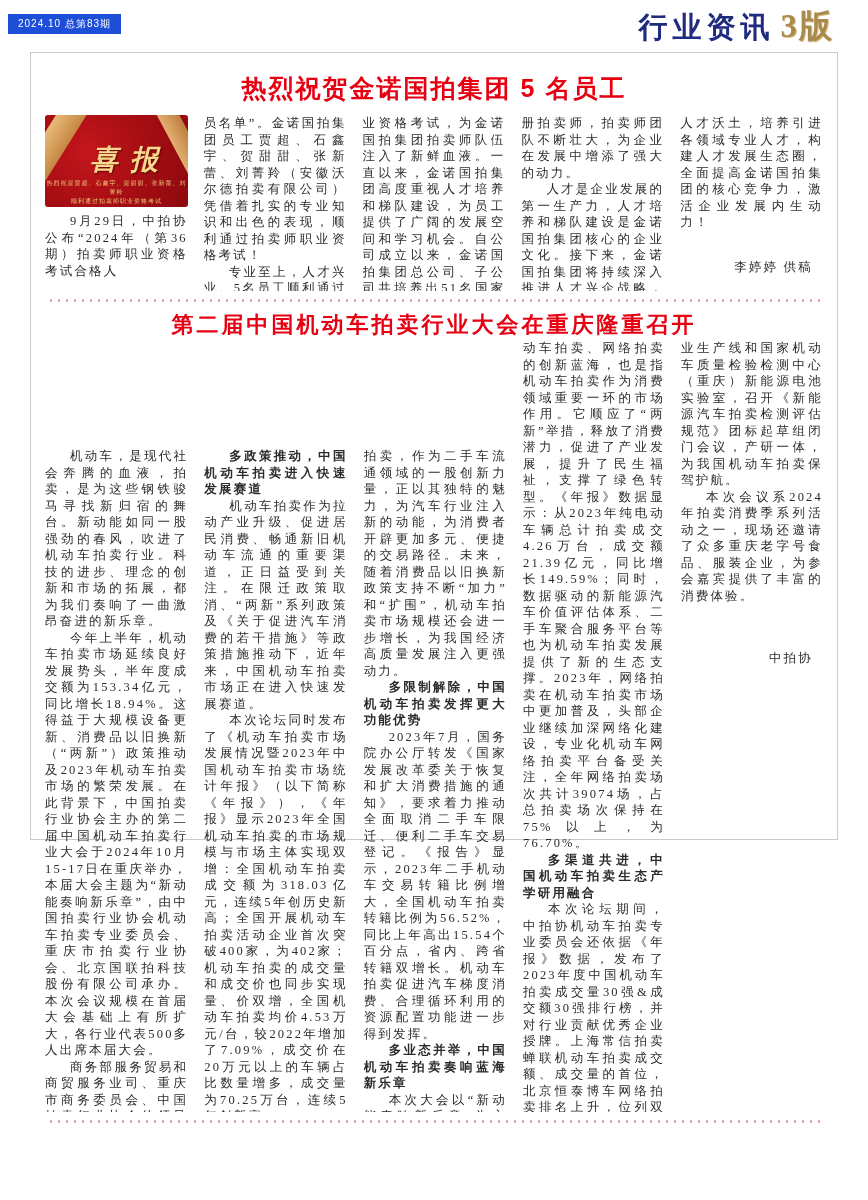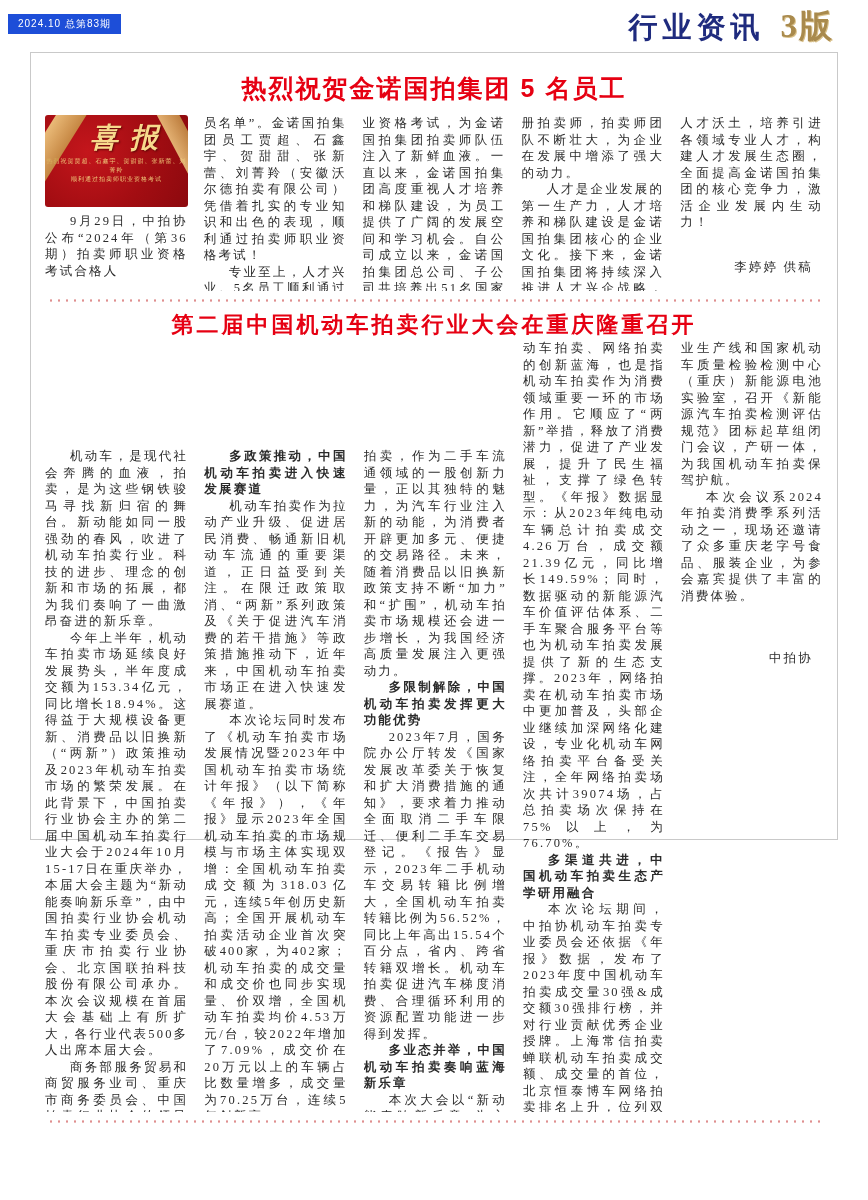--- a/index.html
+++ b/index.html
@@ -2,21 +2,21 @@
 <html lang="zh"><head>
 <meta charset="utf-8">
 <style>
   html,body{margin:0;padding:0;background:#fff;}
   body{width:868px;height:1200px;position:relative;font-family:"Liberation Serif","DejaVu Serif",serif;color:#2b2b2b;overflow:hidden;}
 
   
   .top-header{height:52px;position:relative;}
   .issue-box{position:absolute;left:8px;top:14px;background:#1d4ed8;color:#fff;
     font-family:"Liberation Sans","DejaVu Sans",sans-serif;font-size:10px;padding:3px 10px;letter-spacing:1px;}
-  .header-right{position:absolute;right:34px;top:4px;display:flex;align-items:baseline;gap:16px;}
+  .header-right{position:absolute;right:34px;top:4px;display:flex;align-items:baseline;gap:6px;}
   .section-title{color:#1f2b7e;font-family:"Liberation Serif","DejaVu Serif",serif;
     font-weight:bold;font-size:29px;letter-spacing:5px;}
   .page-number{color:#a98a4d;font-family:Liberation Serif, serif;
     font-weight:900;font-size:33px;letter-spacing:2px;text-shadow:1px 1px 0 #d9c08a;}
 
   
   .frame{margin:0 30px;border:1px solid #c9c9c9;height:788px;box-sizing:border-box;padding:12px 14px;background:#fff;}
 
   
   .a1-title{margin:6px 0 10px;text-align:center;color:#e60012;
@@ -29,21 +29,21 @@
   .para.indent{text-indent:2em;}
   .para.subhead{font-weight:bold;font-family:"Liberation Sans","DejaVu Sans",sans-serif;}
 
   
   .xibao{position:relative;height:92px;border-radius:3px;overflow:hidden;margin-bottom:6px;
     background:radial-gradient(circle at 30% 40%, #c4161c 0%, #a30d12 55%, #8c090e 100%);}
   .xibao:before{content:"";position:absolute;left:-18px;top:-30px;width:26px;height:160px;
     background:linear-gradient(90deg,#f5d98a,#c89b4a);transform:rotate(32deg);opacity:.85;}
   .xibao:after{content:"";position:absolute;right:-14px;top:-40px;width:20px;height:170px;
     background:linear-gradient(90deg,#f5d98a,#c89b4a);transform:rotate(-28deg);opacity:.8;}
-  .xibao-main{margin-top:4px;text-align:center;color:#f7d98c;font-size:28px;font-weight:bold;
+  .xibao-main{margin-top:26px;text-align:center;color:#f7d98c;font-size:28px;font-weight:bold;
     font-style:italic;letter-spacing:12px;text-shadow:1px 1px 2px #5e0507;padding-left:27px;}
   .xibao-sub{text-align:center;color:#f0c97a;font-size:6px;line-height:9px;letter-spacing:1px;}
 
   
   .dotted-sep{height:3px;margin:8px 2px 6px;background-image:radial-gradient(circle,#df8f8f 1px,transparent 1.3px);
     background-size:8px 3px;background-repeat:repeat-x;}
 
   
   .a2-title{margin:8px 0 0;text-align:center;color:#e60012;
     font-family:"Liberation Sans","DejaVu Sans",sans-serif;font-weight:900;

